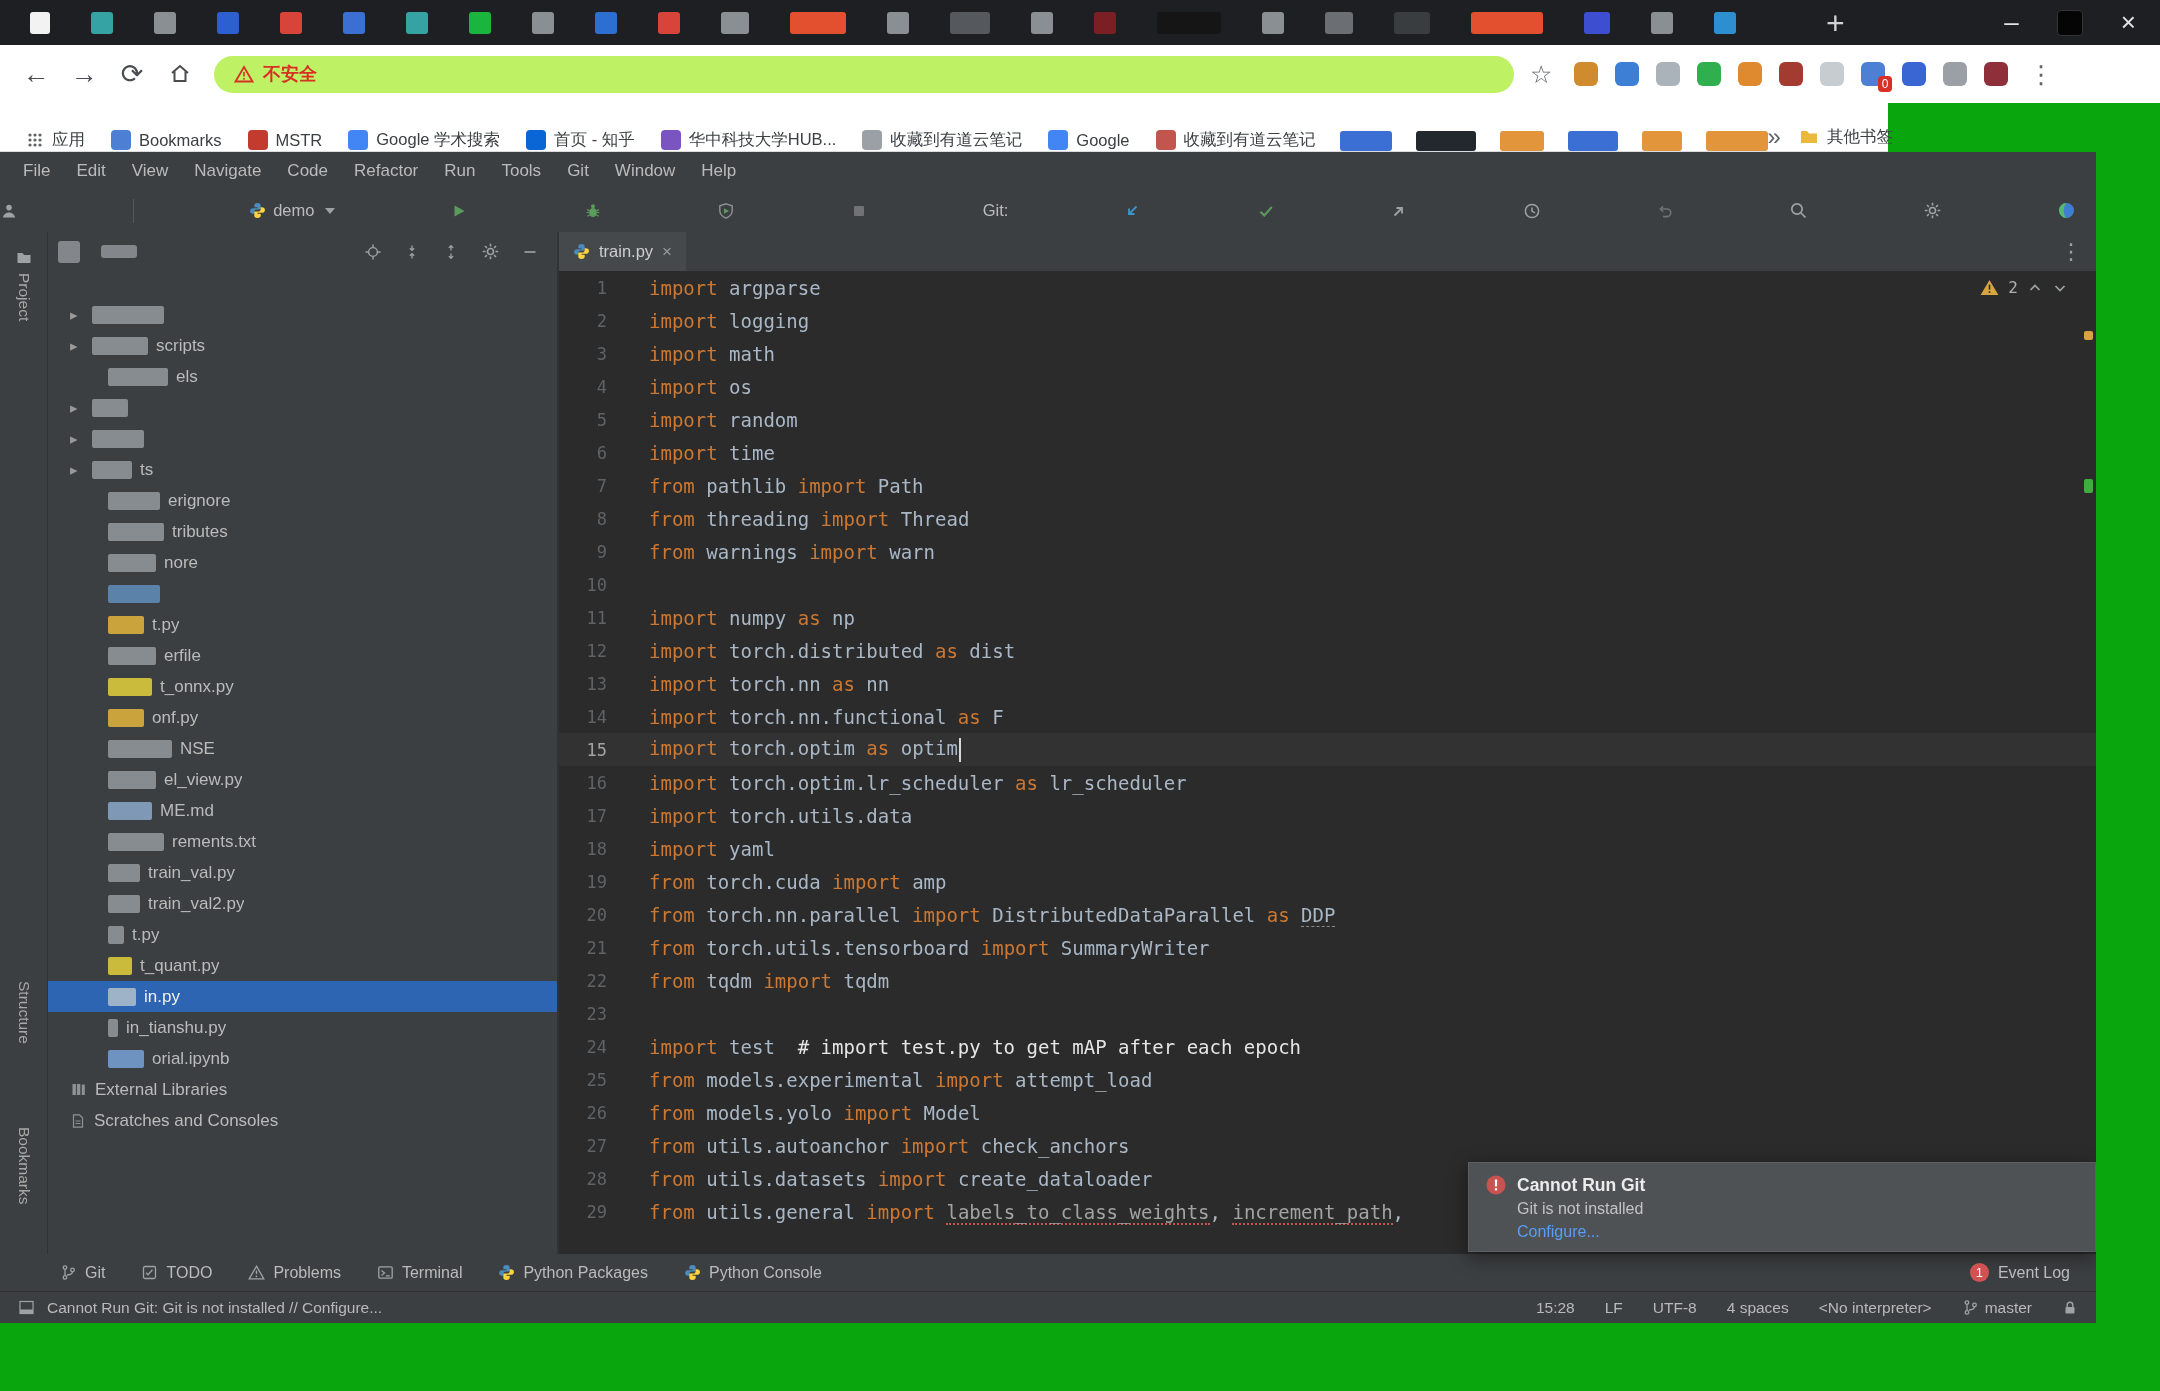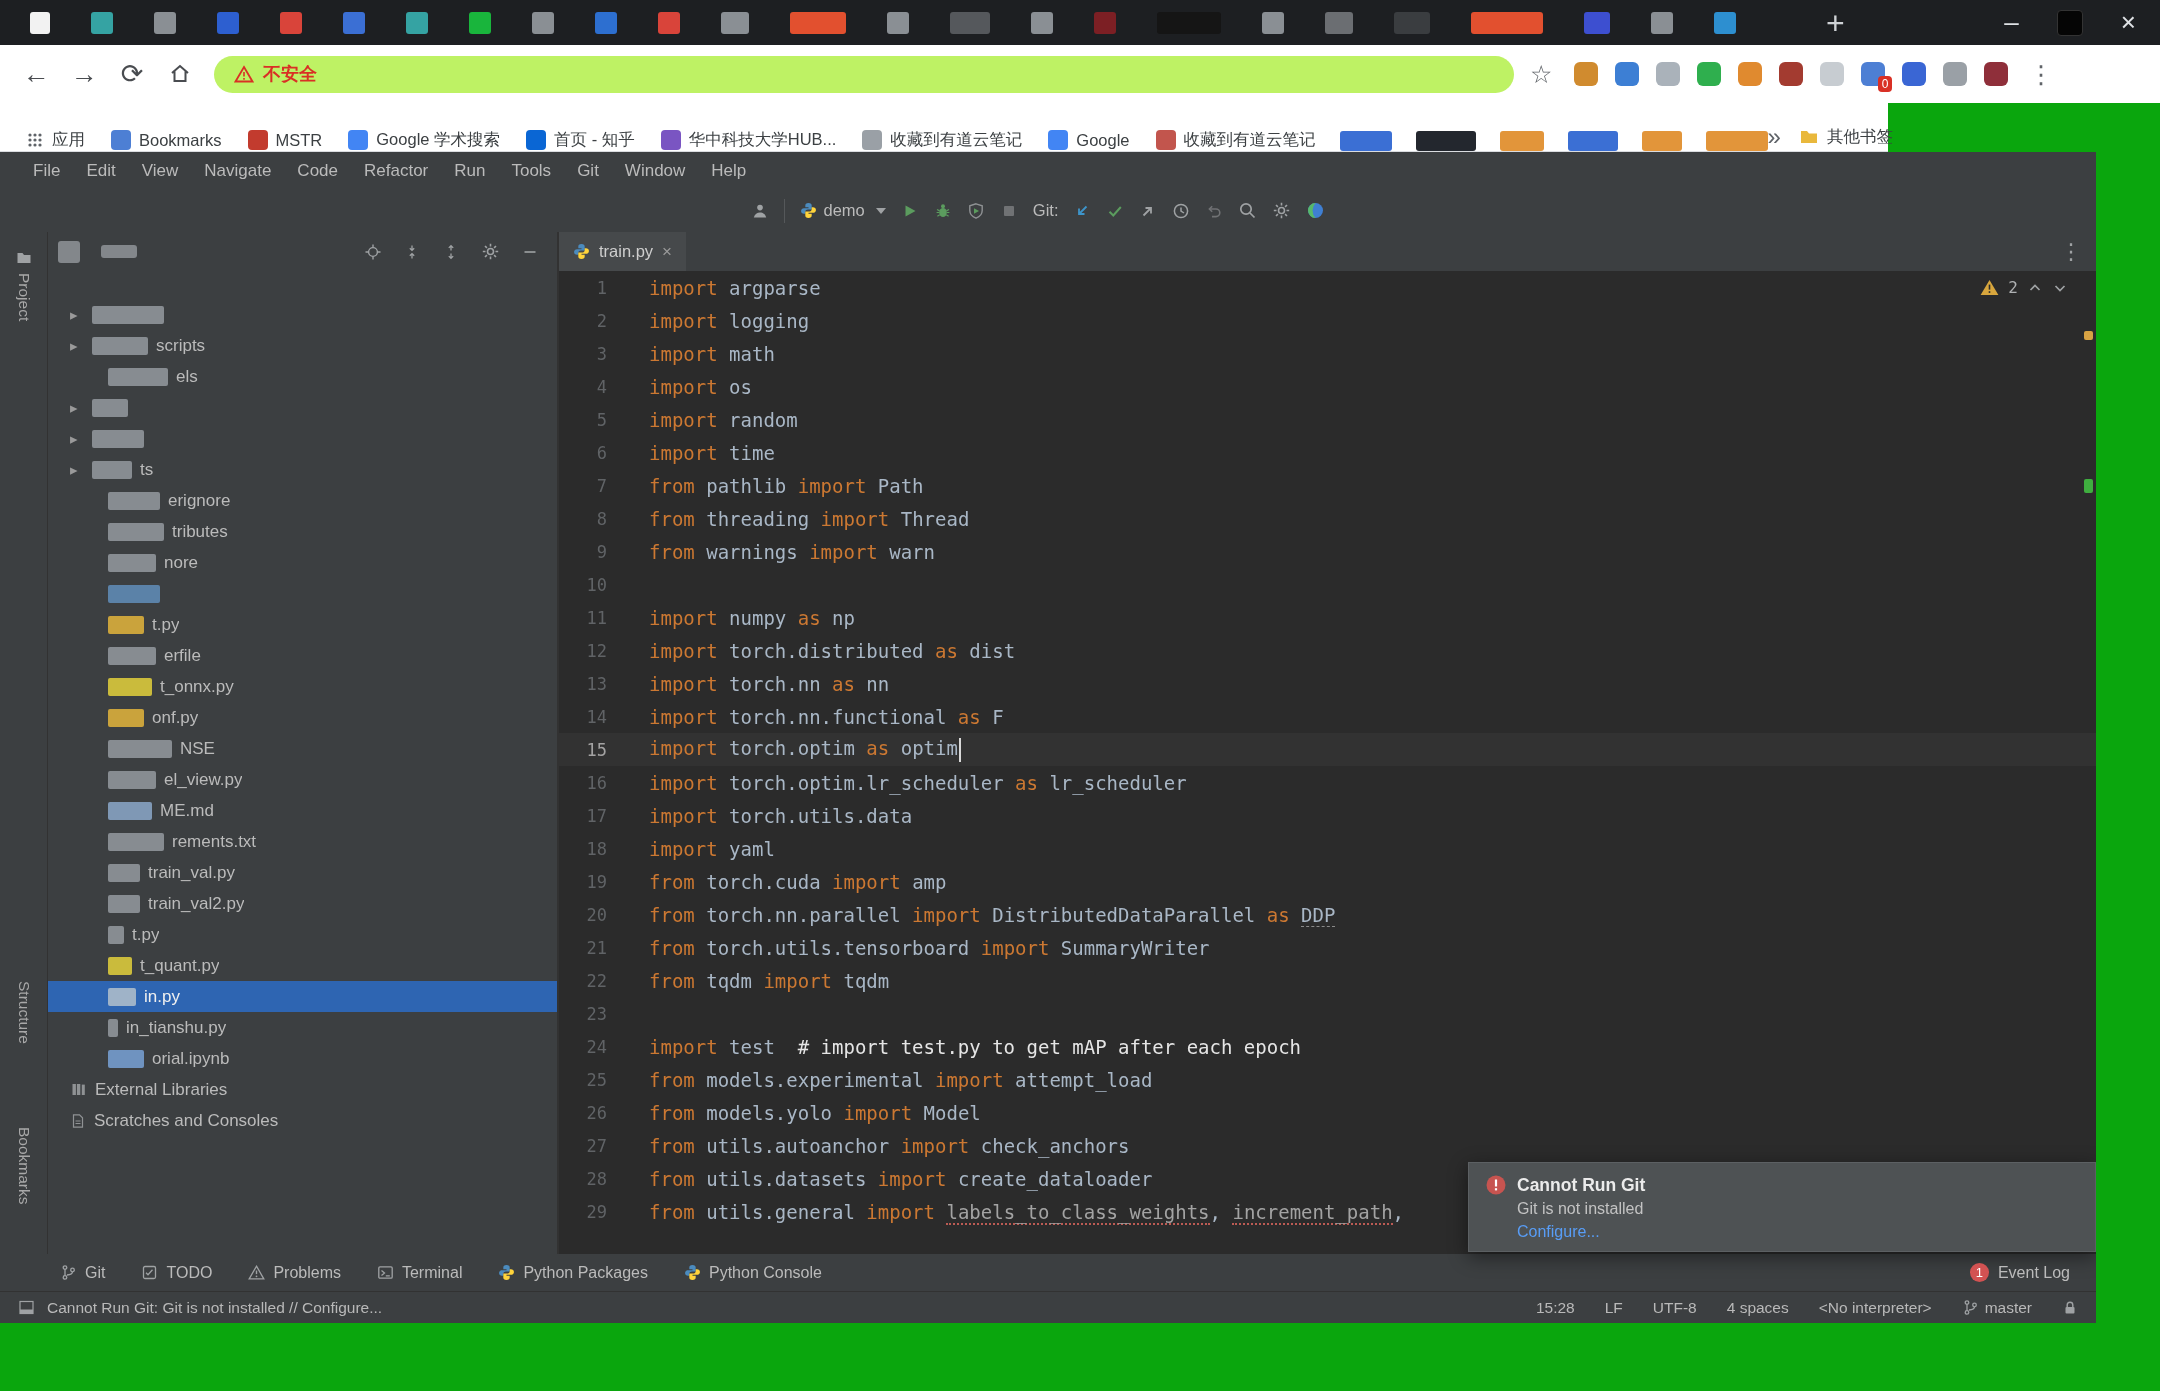--- a/index.html
+++ b/index.html
@@ -31,23 +31,23 @@
   
   #bookmarksbar{position:absolute;left:0;top:103px;width:1888px;height:49px;background:#fff;border-bottom:1px solid #dadce0;display:flex;align-items:flex-end;font-size:16.5px;color:#3c4043}
   .bm{display:flex;align-items:center;gap:8px;margin-left:26px;white-space:nowrap}
   .bm-ic{width:20px;height:20px;border-radius:4px;flex:none}
   .bm-redact{height:20px;border-radius:3px;margin-left:24px;flex:none}
   #bm-right{margin-left:auto;display:flex;align-items:center;gap:18px;padding-right:22px}
   #overflow{font-size:24px;color:#5f6368}
 
   
   #ide{position:absolute;left:0;top:152px;width:2096px;height:1171px;background:#3c3f41;color:#bbb;overflow:hidden}
-  #menubar{position:absolute;left:0;top:0;width:100%;height:37px;display:flex;align-items:center;padding-left:20px;font-size:17px}
+  #menubar{position:absolute;left:0;top:0;width:100%;height:37px;display:flex;align-items:center;padding-left:10px;font-size:17px}
   .menu-item{padding:0 13px}
-  #idetoolbar{position:absolute;left:0;top:37px;width:100%;height:43px;display:flex;align-items:center;justify-content:center;gap:15px;padding-right:20px;font-size:16.5px}
+  #idetoolbar{position:absolute;left:0;top:37px;width:100%;height:43px;display:flex;align-items:center;justify-content:space-between;gap:15px;padding-right:20px;font-size:16.5px}
   .tsep{width:1px;height:24px;background:#55585a}
   #runconfig{display:flex;align-items:center;gap:7px}
   .dd-arrow{width:0;height:0;border-left:5px solid transparent;border-right:5px solid transparent;border-top:6px solid #9fa2a4;margin-left:4px}
 
   #leftbar{position:absolute;left:0;top:80px;bottom:69px;width:48px;border-right:1px solid #323232}
   .vlabel{position:absolute;left:0;width:48px;display:flex;flex-direction:column;align-items:center;gap:7px;color:#a8a8a8;font-size:15.5px}
   .vtext{writing-mode:vertical-rl}
 
   #projectpanel{position:absolute;left:48px;top:80px;bottom:69px;width:510px;background:#3c3f41;border-right:1px solid #323232}
   #pp-header{height:39px;display:flex;align-items:center;padding:0 18px 0 10px;gap:21px}

